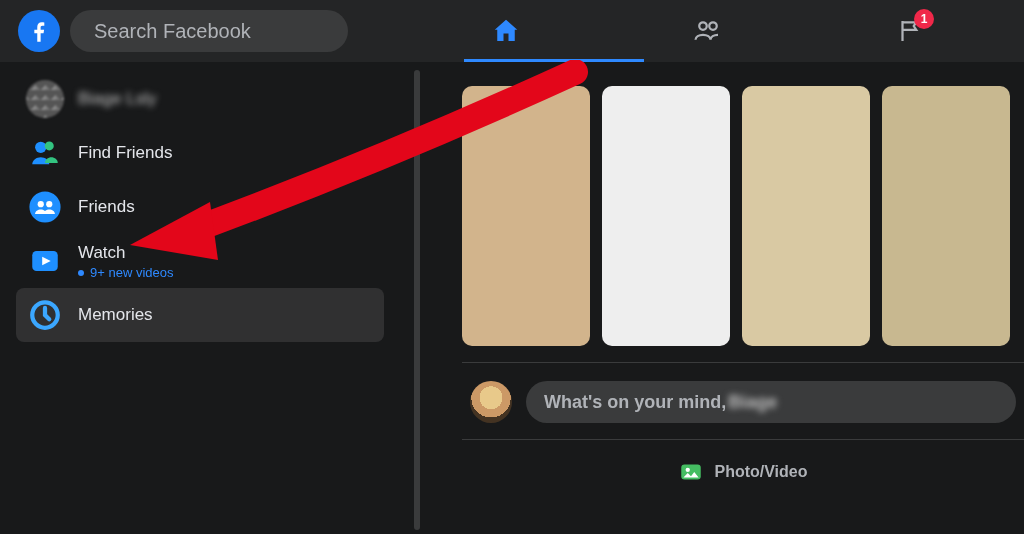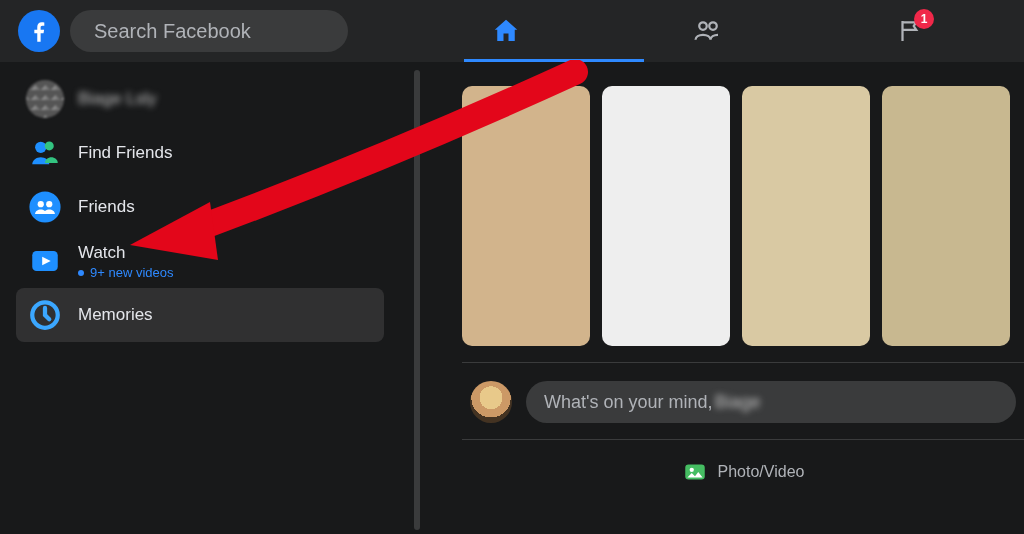--- a/index.html
+++ b/index.html
@@ -131,37 +131,38 @@
   
   
   .composer {
     position:absolute; left:32px; top:300px; right:0;
     border-top:1px solid #3a3b3c;
     padding-top:18px;
   }
   .comp-top {
     display:flex; align-items:flex-start; gap:14px; padding:0 8px 16px 8px;
     border-bottom:1px solid #3a3b3c;
+    font-weight:bold;
   }
   .comp-avatar {
     width:42px; height:42px; border-radius:50%;
     background: radial-gradient(circle at 50% 40%, #e8c98a 0 35%, #c96 35% 60%, #432 60%);
   }
   .comp-input {
     flex:1; height:42px; border-radius:21px;
     background:#3a3b3c; display:flex; align-items:center;
     padding:0 18px; color:#b0b3b8; font-size:18px;
   }
   .comp-actions {
     display:flex; padding-top:10px;
   }
   .comp-act {
     flex:1; height:44px; border-radius:8px;
     display:flex; align-items:center; justify-content:center;
-    gap:10px; color:#b0b3b8; font-size:16px; font-weight:400;
+    gap:10px; color:#b0b3b8; font-size:16px; font-weight:700;
     cursor:pointer;
   }
   .comp-act svg { width:26px; height:26px; }
   
   
   .arrow-annot {
     position:absolute; left:110px; top:60px; width:480px; height:210px;
     z-index:20; pointer-events:none;
   }
 </style>

